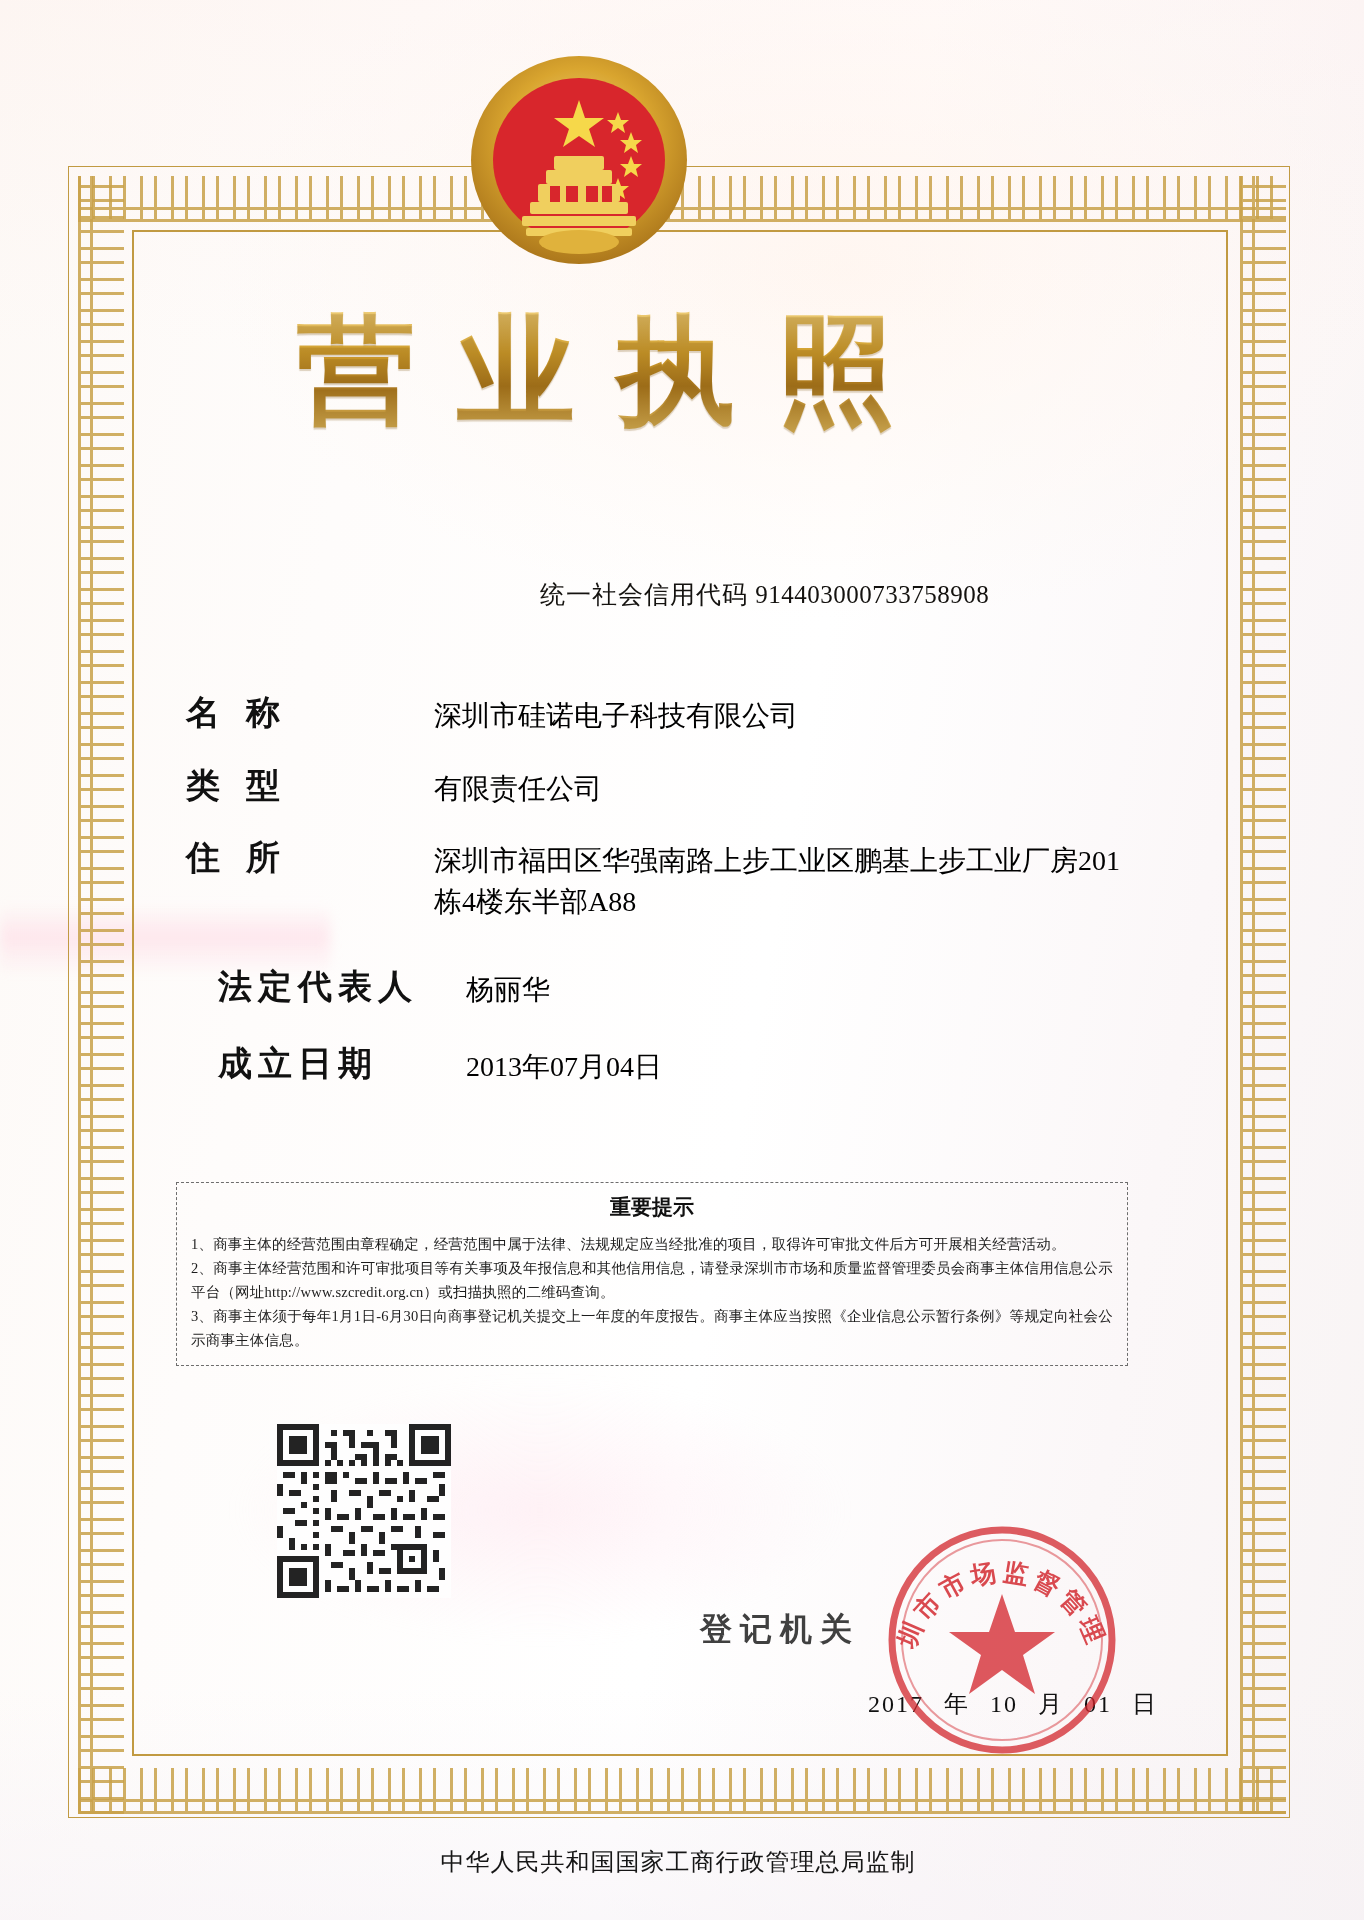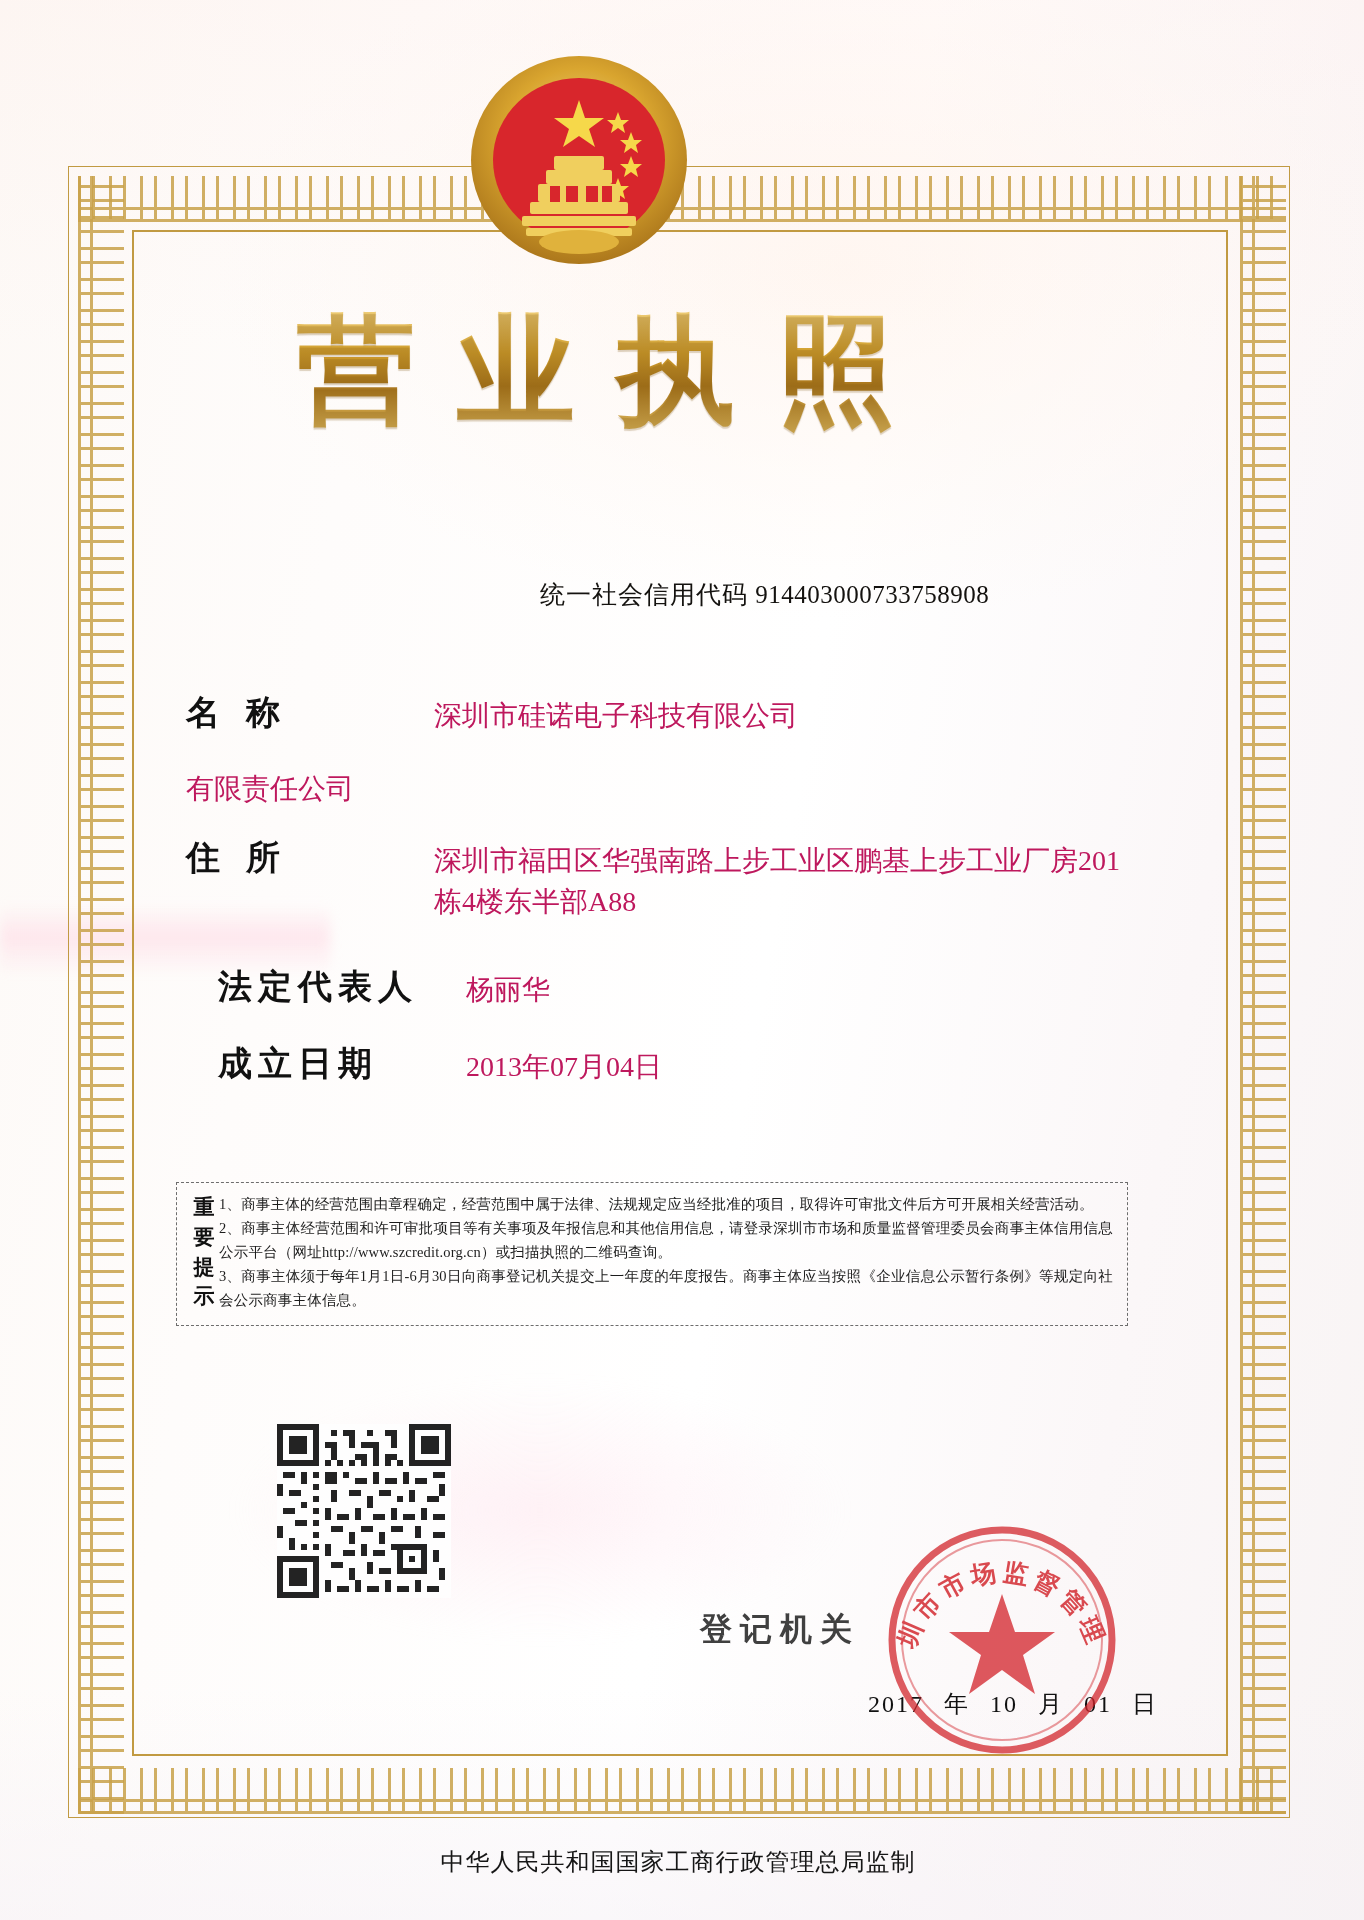--- a/index.html
+++ b/index.html
@@ -155,39 +155,40 @@
     font-size: 34px;
     font-weight: 700;
     letter-spacing: 26px;
     color: #111;
     white-space: nowrap;
   }
   .row .label.tight { letter-spacing: 6px; margin-left: 32px; }
   .row .value {
     font-size: 28px;
     line-height: 1.45;
-    color: #be185d;
+    color: #000000;
     padding-top: 6px;
     max-width: 700px;
   }
   .row.addr { margin-bottom: 42px; }
   .row.rep .label,
   .row.date .label { letter-spacing: 6px; }
   .row.rep, .row.date { margin-bottom: 30px; }
 
   
   .notice {
     position: absolute;
     left: 176px; top: 1182px;
     width: 952px;
     border: 1px dashed #6d6d6d;
     padding: 10px 14px 12px 14px;
     display: flex;
-    gap: 2px;
+    gap: 10px;
     box-sizing: border-box;
+    flex-direction: column;
   }
   .notice-title {
     flex: 0 0 26px;
     font-size: 21px;
     font-weight: 700;
     line-height: 1.42;
     letter-spacing: 0;
     text-align: center;
     color: #111;
   }
@@ -313,20 +314,21 @@
   <span>统一社会信用代码</span>
   <span class="num">914403000733758908</span>
 </div>
 
 <div class="fields">
   <div class="row">
     <div class="label">名称</div>
     <div class="value">深圳市硅诺电子科技有限公司</div>
   </div>
   <div class="row">
+    <div class="label">类型</div>
     <div class="value">有限责任公司</div>
   </div>
   <div class="row addr">
     <div class="label">住所</div>
     <div class="value">深圳市福田区华强南路上步工业区鹏基上步工业厂房201栋4楼东半部A88</div>
   </div>
   <div class="row rep">
     <div class="label tight">法定代表人</div>
     <div class="value">杨丽华</div>
   </div>

